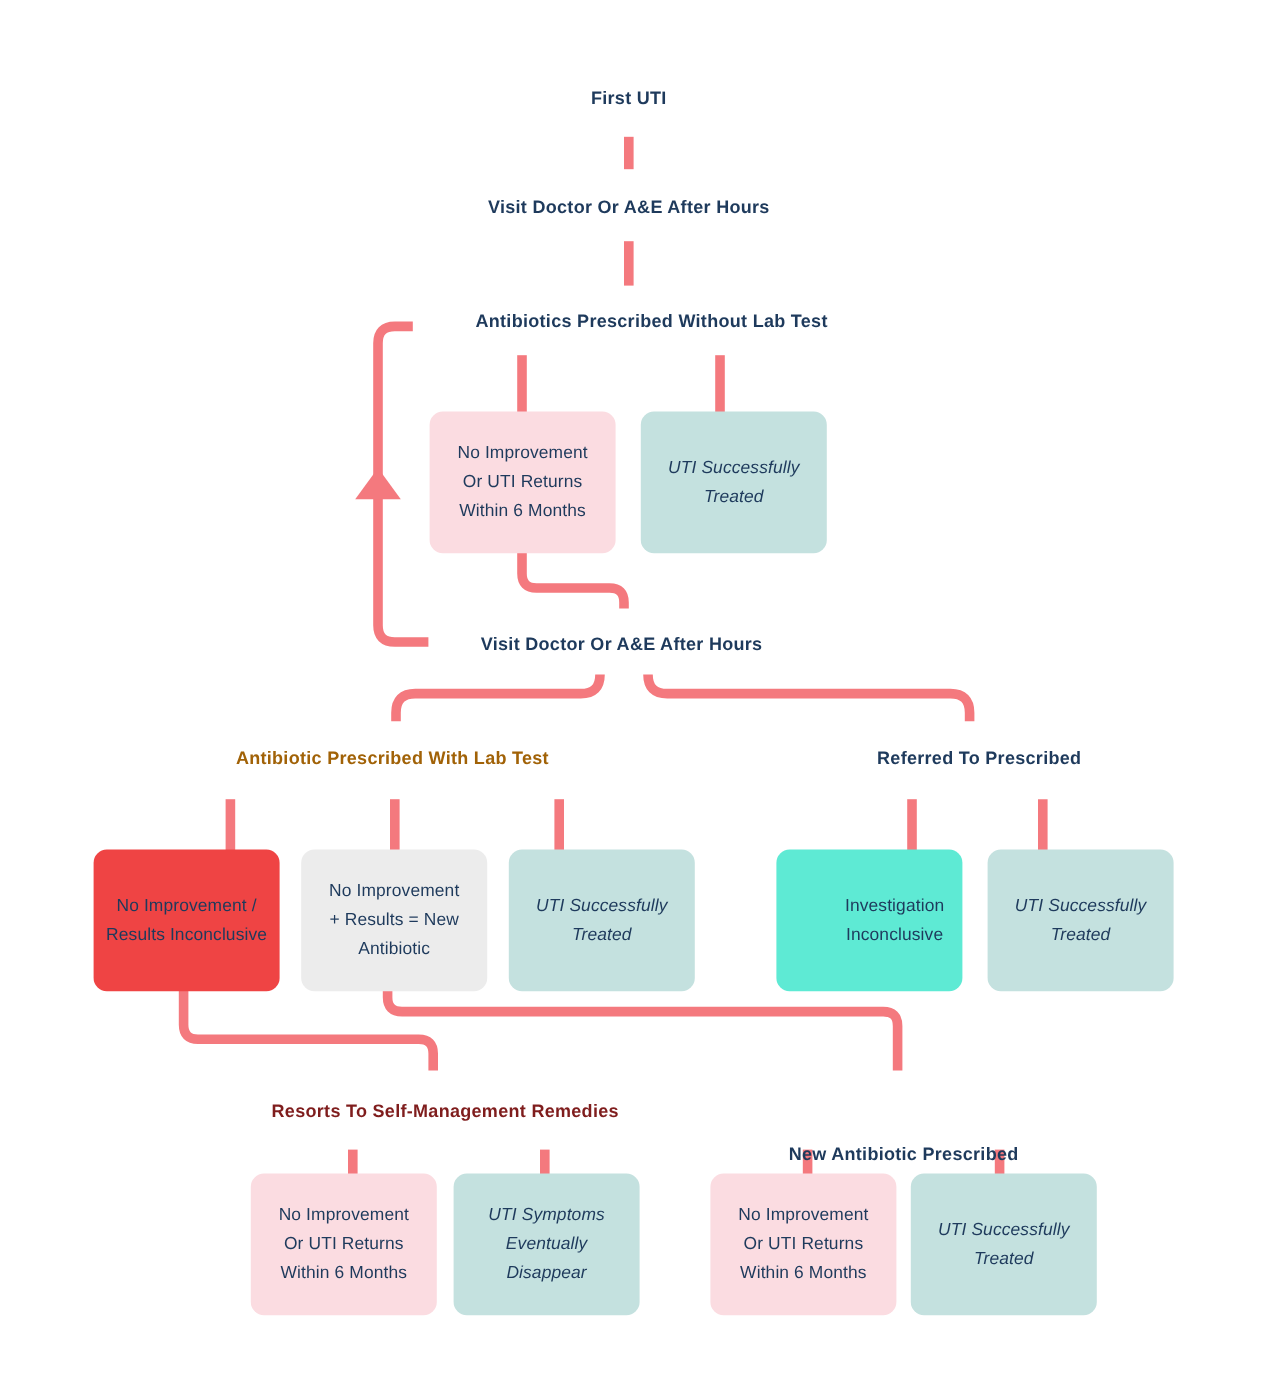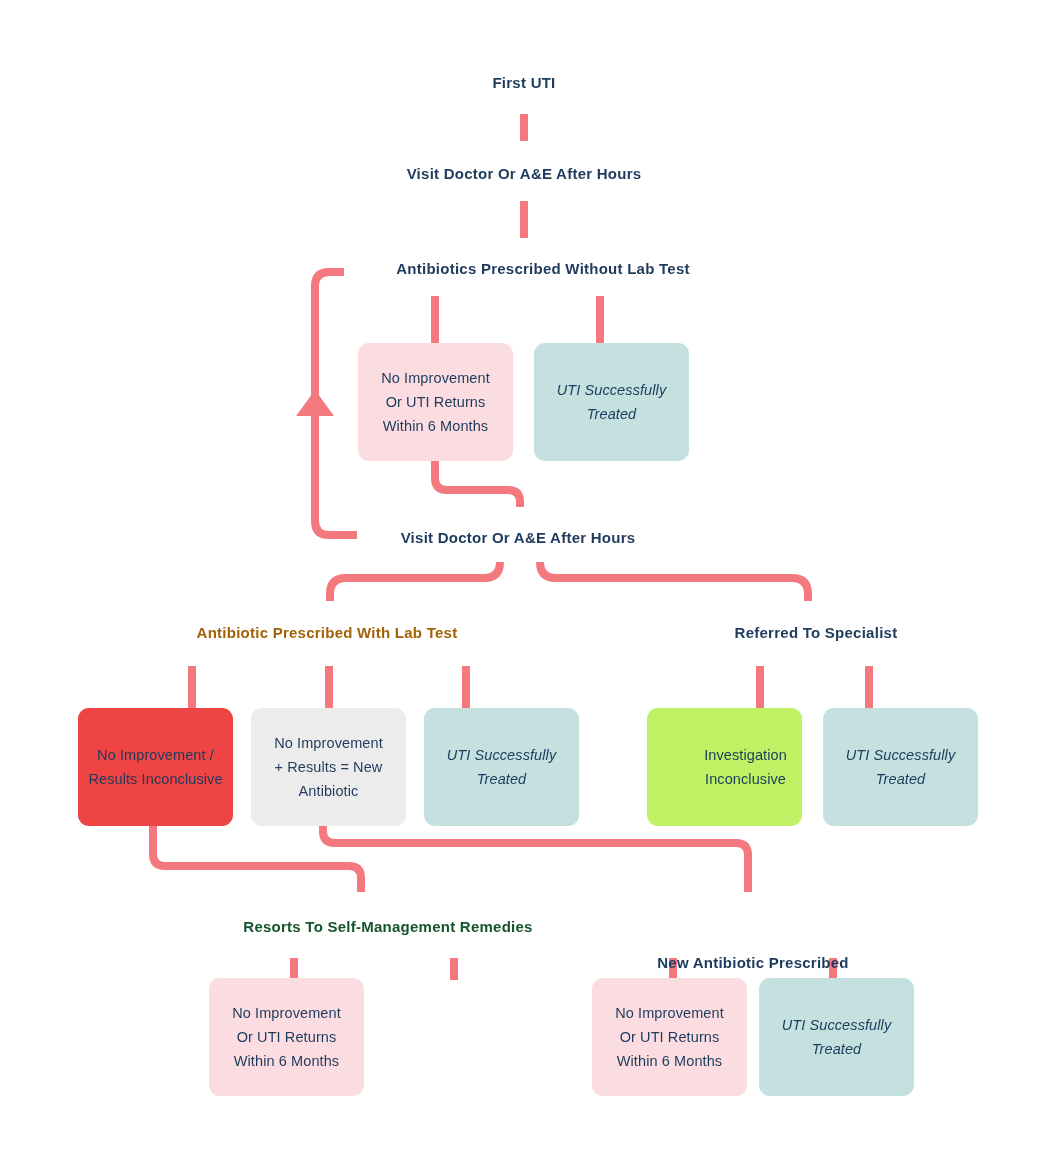--- a/index.html
+++ b/index.html
@@ -76,46 +76,49 @@
     <path d="M 540 562 Q 540 578 556 578 H 792 Q 808 578 808 594 V 601" stroke="#f4797e"></path>
     <path d="M 153 824 V 854 Q 153 866 165 866 H 349 Q 361 866 361 878 V 892" stroke="#f4797e"></path>
     <path d="M 323 824 V 831 Q 323 843 335 843 H 736 Q 748 843 748 855 V 892" stroke="#f4797e"></path>
   </svg>
 
   <div class="flow-label" style="left: 524px; top: 82px; color: rgb(30, 58, 92);">First UTI</div>
   <div class="flow-label" style="left: 524px; top: 173px; color: rgb(30, 58, 92);">Visit Doctor Or A&amp;E After Hours</div>
   <div class="flow-label" style="left: 543px; top: 268px; color: rgb(30, 58, 92);">Antibiotics Prescribed Without Lab Test</div>
   <div class="flow-label" style="left: 518px; top: 537px; color: rgb(30, 58, 92);">Visit Doctor Or A&amp;E After Hours</div>
   <div class="flow-label" style="left: 327px; top: 632px; color: #a16207;">Antibiotic Prescribed With Lab Test</div>
-  <div class="flow-label" style="left: 816px; top: 632px; color: rgb(30, 58, 92);">Referred To Specialist</div>
-  <div class="flow-label" style="left: 388px; top: 926px; color: #14532d;">Resorts To Self-Management Remedies</div>
+  <div class="flow-label" style="left: 816px; top: 632px; color: rgb(30, 58, 92);">Referred To Prescribed</div>
+  <div class="flow-label" style="left: 371px; top: 926px; color: #7f1d1d;">Resorts To Self-Management Remedies</div>
   <div class="flow-label" style="left: 753px; top: 926px; color: rgb(30, 58, 92); margin-top: 36px;">New Antibiotic Prescribed</div>
 
   <div class="flow-box variant-pink" style="left: 358px; top: 343px; background-color: rgb(251, 220, 225);">No Improvement
 Or UTI Returns
 Within 6 Months</div>
   <div class="flow-box variant-teal" style="left: 534px; top: 343px; background-color: rgb(196, 225, 223);">UTI Successfully
 Treated</div>
 
   <div class="flow-box variant-pink" style="left: 78px; top: 708px; background-color: #ef4444;">No Improvement /
 Results Inconclusive</div>
   <div class="flow-box variant-gray" style="left: 251px; top: 708px; background-color: rgb(236, 236, 236);">No Improvement
 + Results = New
 Antibiotic</div>
   <div class="flow-box variant-teal" style="left: 424px; top: 708px; background-color: rgb(196, 225, 223);">UTI Successfully
 Treated</div>
 
-  <div class="flow-box variant-pink" style="left: 647px; top: 708px; background-color: #bef264; padding-left: 48px;">Investigation
+  <div class="flow-box variant-pink" style="left: 647px; top: 708px; background-color: #5eead4; padding-left: 48px;">Investigation
 Inconclusive</div>
   <div class="flow-box variant-teal" style="left: 823px; top: 708px; background-color: rgb(196, 225, 223);">UTI Successfully
 Treated</div>
 
   <div class="flow-box variant-pink" style="left: 209px; top: 978px; background-color: rgb(251, 220, 225);">No Improvement
 Or UTI Returns
 Within 6 Months</div>
+  <div class="flow-box variant-teal" style="left: 378px; top: 978px; background-color: rgb(196, 225, 223);">UTI Symptoms
+Eventually
+Disappear</div>
 
   <div class="flow-box variant-pink" style="left: 592px; top: 978px; background-color: rgb(251, 220, 225);">No Improvement
 Or UTI Returns
 Within 6 Months</div>
   <div class="flow-box variant-teal" style="left: 759px; top: 978px; background-color: rgb(196, 225, 223);">UTI Successfully
 Treated</div>
 
 </div>
 
 </body></html>

